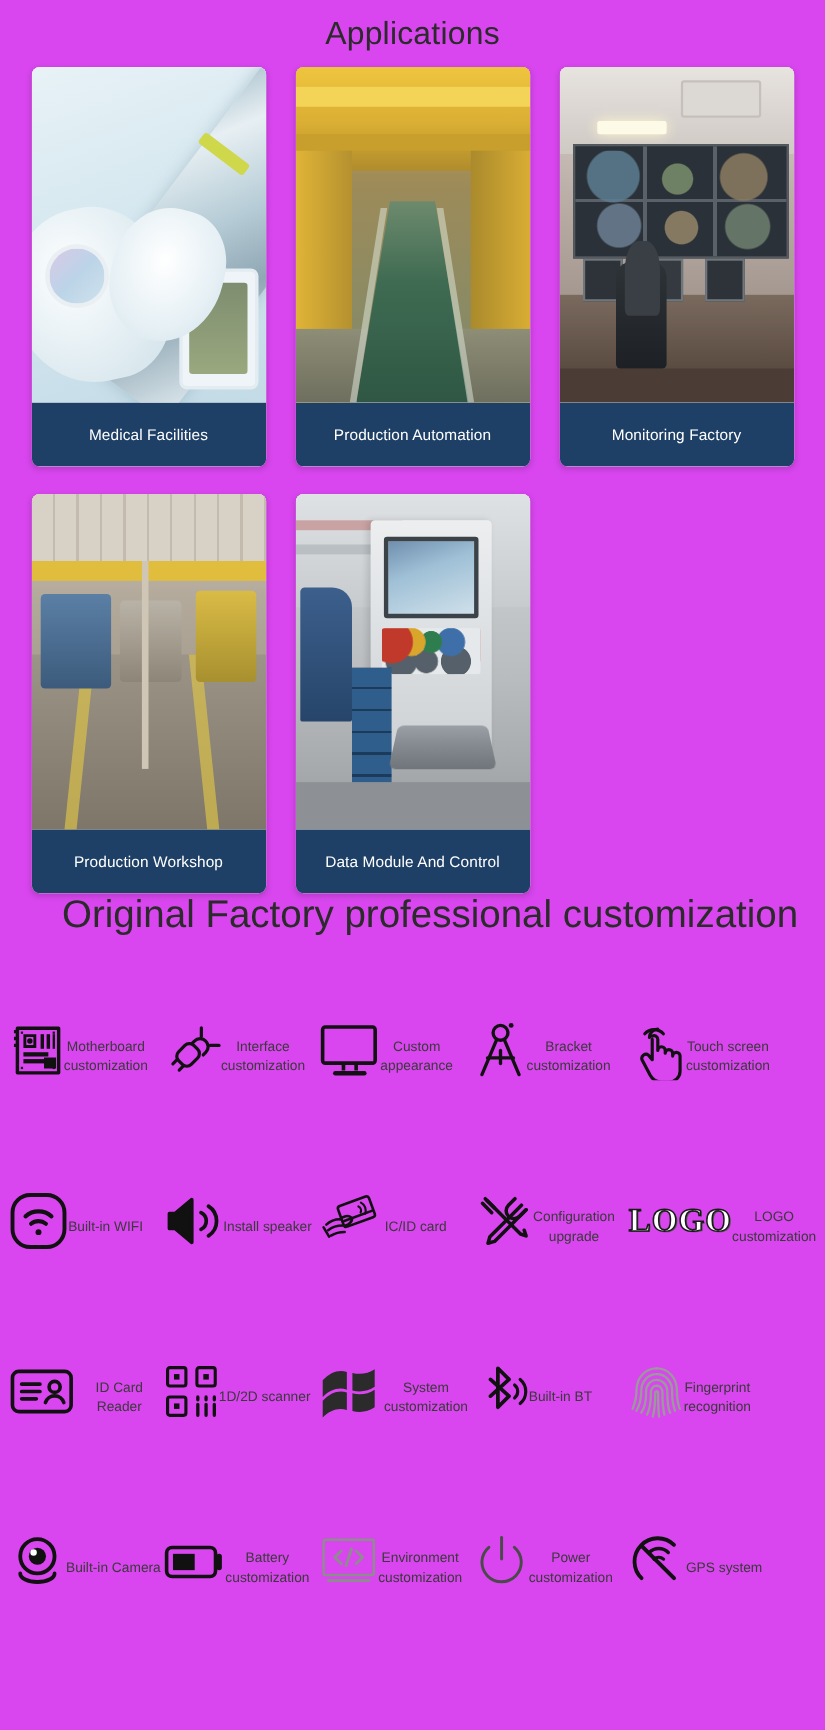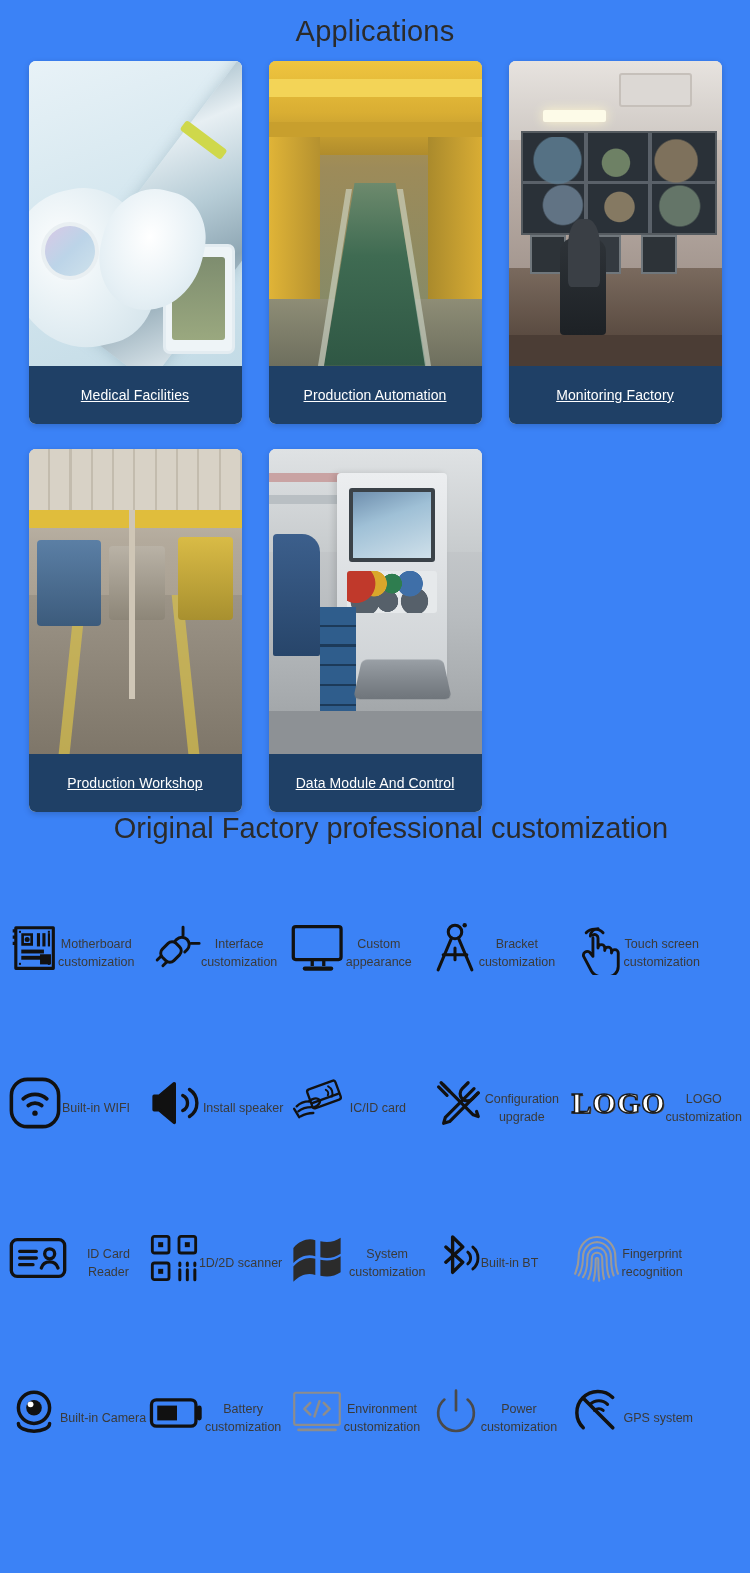--- a/index.html
+++ b/index.html
@@ -6,21 +6,21 @@
   html, body {
     width: 750px;
     background: #ffffff;
     font-family: "Liberation Sans", sans-serif;
     color: #333333;
   }
   .page {
     width: 750px;
     min-height: 1573px;
     position: relative;
-    background: #3b82f6;
+    background: #d946ef;
     overflow: hidden;
   }
 
   
   .apps-title {
     text-align: center;
     font-size: 29px;
     font-weight: 400;
     color: #2b2b2b;
     letter-spacing: 0.2px;
@@ -59,21 +59,20 @@
     flex: 1;
     background: #1f4066;
     color: #ffffff;
     display: flex;
     align-items: center;
     justify-content: center;
     font-size: 14px;
     letter-spacing: 0.1px;
     text-align: center;
     padding: 0 4px;
-    text-decoration: underline;
   }
 
   
   .ph { position: absolute; inset: 0; }
   .ph i { position: absolute; display: block; }
 
   
   .ph-medical { background: linear-gradient(160deg,#e8f2f7 0%,#d5e7ef 45%,#c3dbe6 100%); }
   .ph-medical .arm {
     top: -10%; right: -12%; width: 58%; height: 115%;
@@ -216,21 +215,21 @@
     background: linear-gradient(180deg,#a76f2c 0%,#6f4517 100%); }
   .ph-food .stall1 { bottom:20%; left:6%; width:22%; height:24%; background:#4b2c12; border-radius:3px; }
   .ph-food .stall2 { bottom:20%; left:38%; width:22%; height:24%; background:#43280f; border-radius:3px; }
   .ph-food .stall3 { bottom:20%; right:6%; width:22%; height:24%; background:#4b2c12; border-radius:3px; }
   .ph-food .lamp1 { top:28%; left:22%; width:7%; height:5%; background:#ffe7a8; border-radius:50%; box-shadow:0 0 10px #ffd978; }
   .ph-food .lamp2 { top:28%; left:48%; width:7%; height:5%; background:#ffe7a8; border-radius:50%; box-shadow:0 0 10px #ffd978; }
 
   
   .custom-title {
     text-align: center;
-    font-size: 29px;
+    font-size: 35px;
     font-weight: 400;
     color: #2b2b2b;
     padding-bottom: 8px;
     margin-left: 32px;
   }
   .icon-grid {
     display: grid;
     grid-template-columns: repeat(5, 1fr);
     row-gap: 0;
     padding: 14px 8px 24px 8px;

